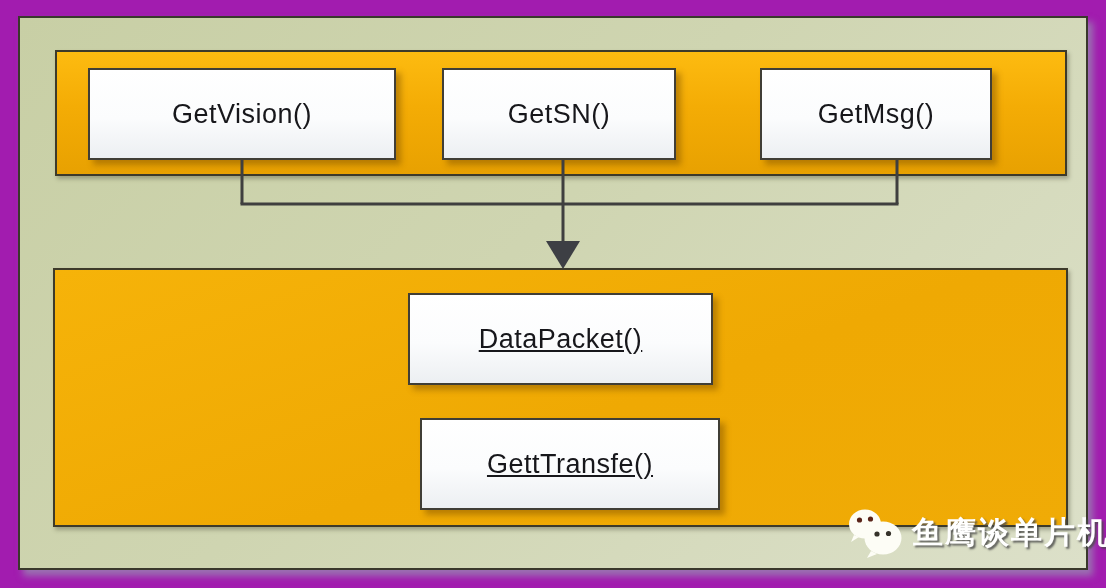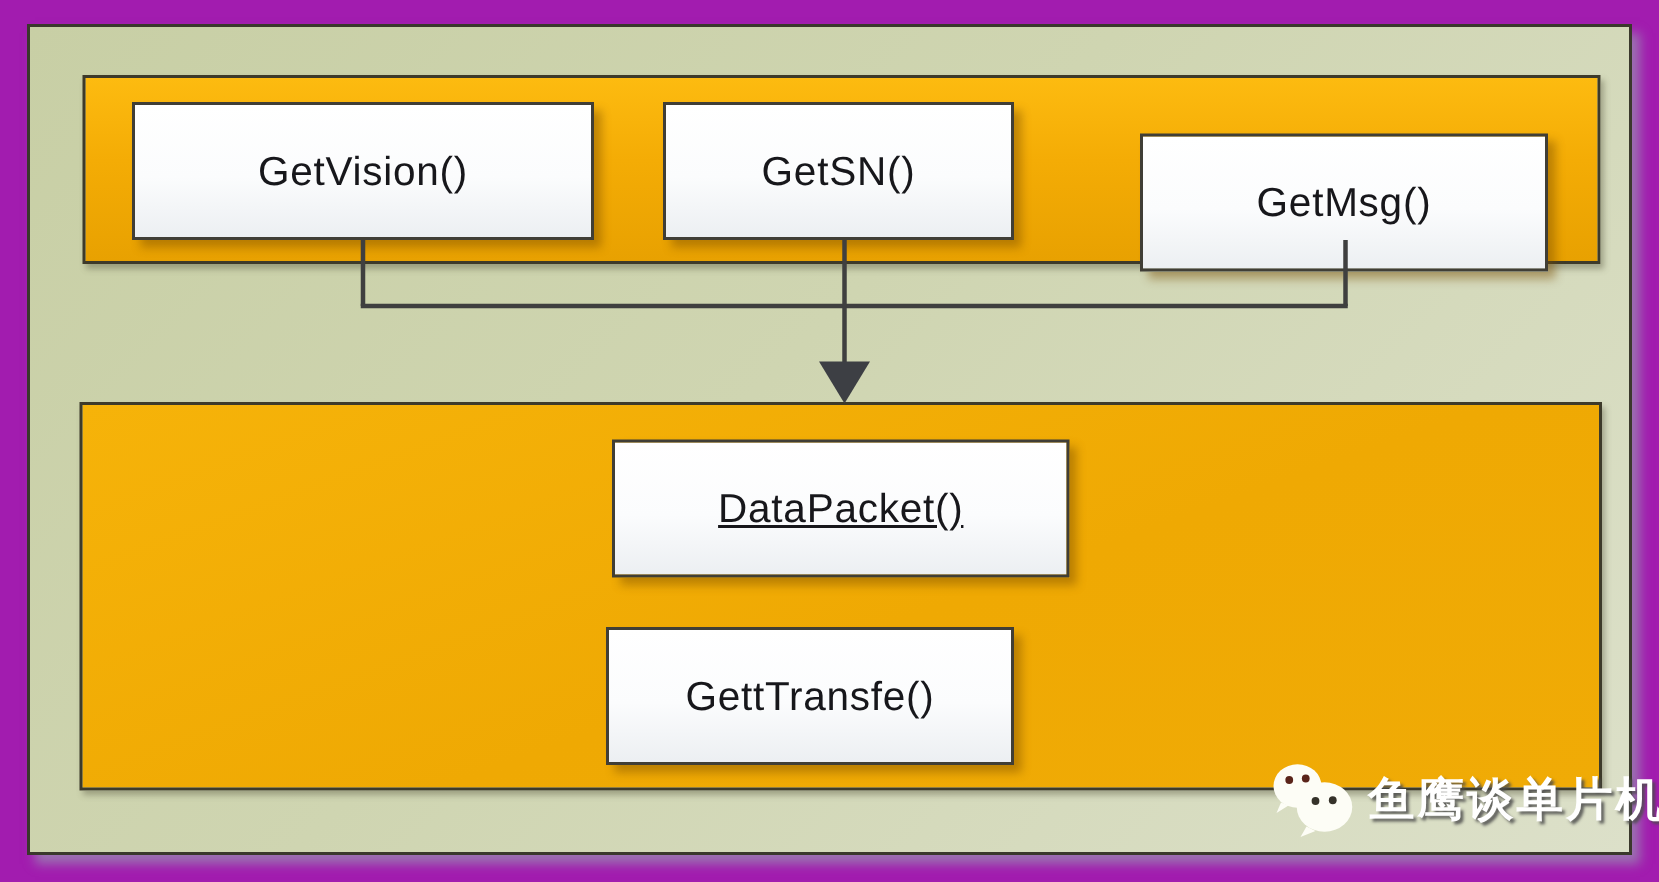--- a/index.html
+++ b/index.html
@@ -69,40 +69,40 @@
 
   <div class="panel"></div>
 
   <div class="top-bar">
     <div class="wbox" style="left:31px; top:16px; width:308px;">
       <span>GetVision()</span>
     </div>
     <div class="wbox" style="left:385px; top:16px; width:234px;justify-content:center;">
       <span>GetSN()</span>
     </div>
-    <div class="wbox" style="left:703px; top:16px; width:272px;margin-top:21px;">
+    <div class="wbox" style="left:703px; top:16px; width:232px;">
       <span>GetMsg()</span>
     </div>
   </div>
 
   <svg class="connectors" viewBox="0 0 1106 588" xmlns="http://www.w3.org/2000/svg">
     <g stroke="#3f3f3f" stroke-width="3" fill="none">
       <line x1="242" y1="160" x2="242" y2="204"></line>
       <line x1="897" y1="160" x2="897" y2="204"></line>
       <line x1="240.5" y1="204" x2="898.5" y2="204"></line>
       <line x1="563" y1="160" x2="563" y2="246"></line>
     </g>
     <polygon points="546,241 580,241 563,269" fill="#3d3f44"></polygon>
   </svg>
 
   <div class="bottom-box">
     <div class="wbox" style="left:353px; top:23px; width:305px;text-decoration:underline;">
       <span>DataPacket()</span>
     </div>
-    <div class="wbox" style="left:349px; top:148px; width:272px;">
+    <div class="wbox" style="left:365px; top:148px; width:300px;text-decoration:underline;">
       <span>GettTransfe()</span>
     </div>
   </div>
 
   <div class="watermark">
     <svg width="60" height="58" viewBox="0 0 60 58" xmlns="http://www.w3.org/2000/svg">
 
       <ellipse cx="19" cy="20" rx="16" ry="14.5" fill="#fdfdf6"></ellipse>
       <path d="M 8 31 L 5 38 L 13 33 Z" fill="#fdfdf6"></path>
       <circle cx="13.5" cy="16" r="2.6" fill="#5a241a"></circle>

